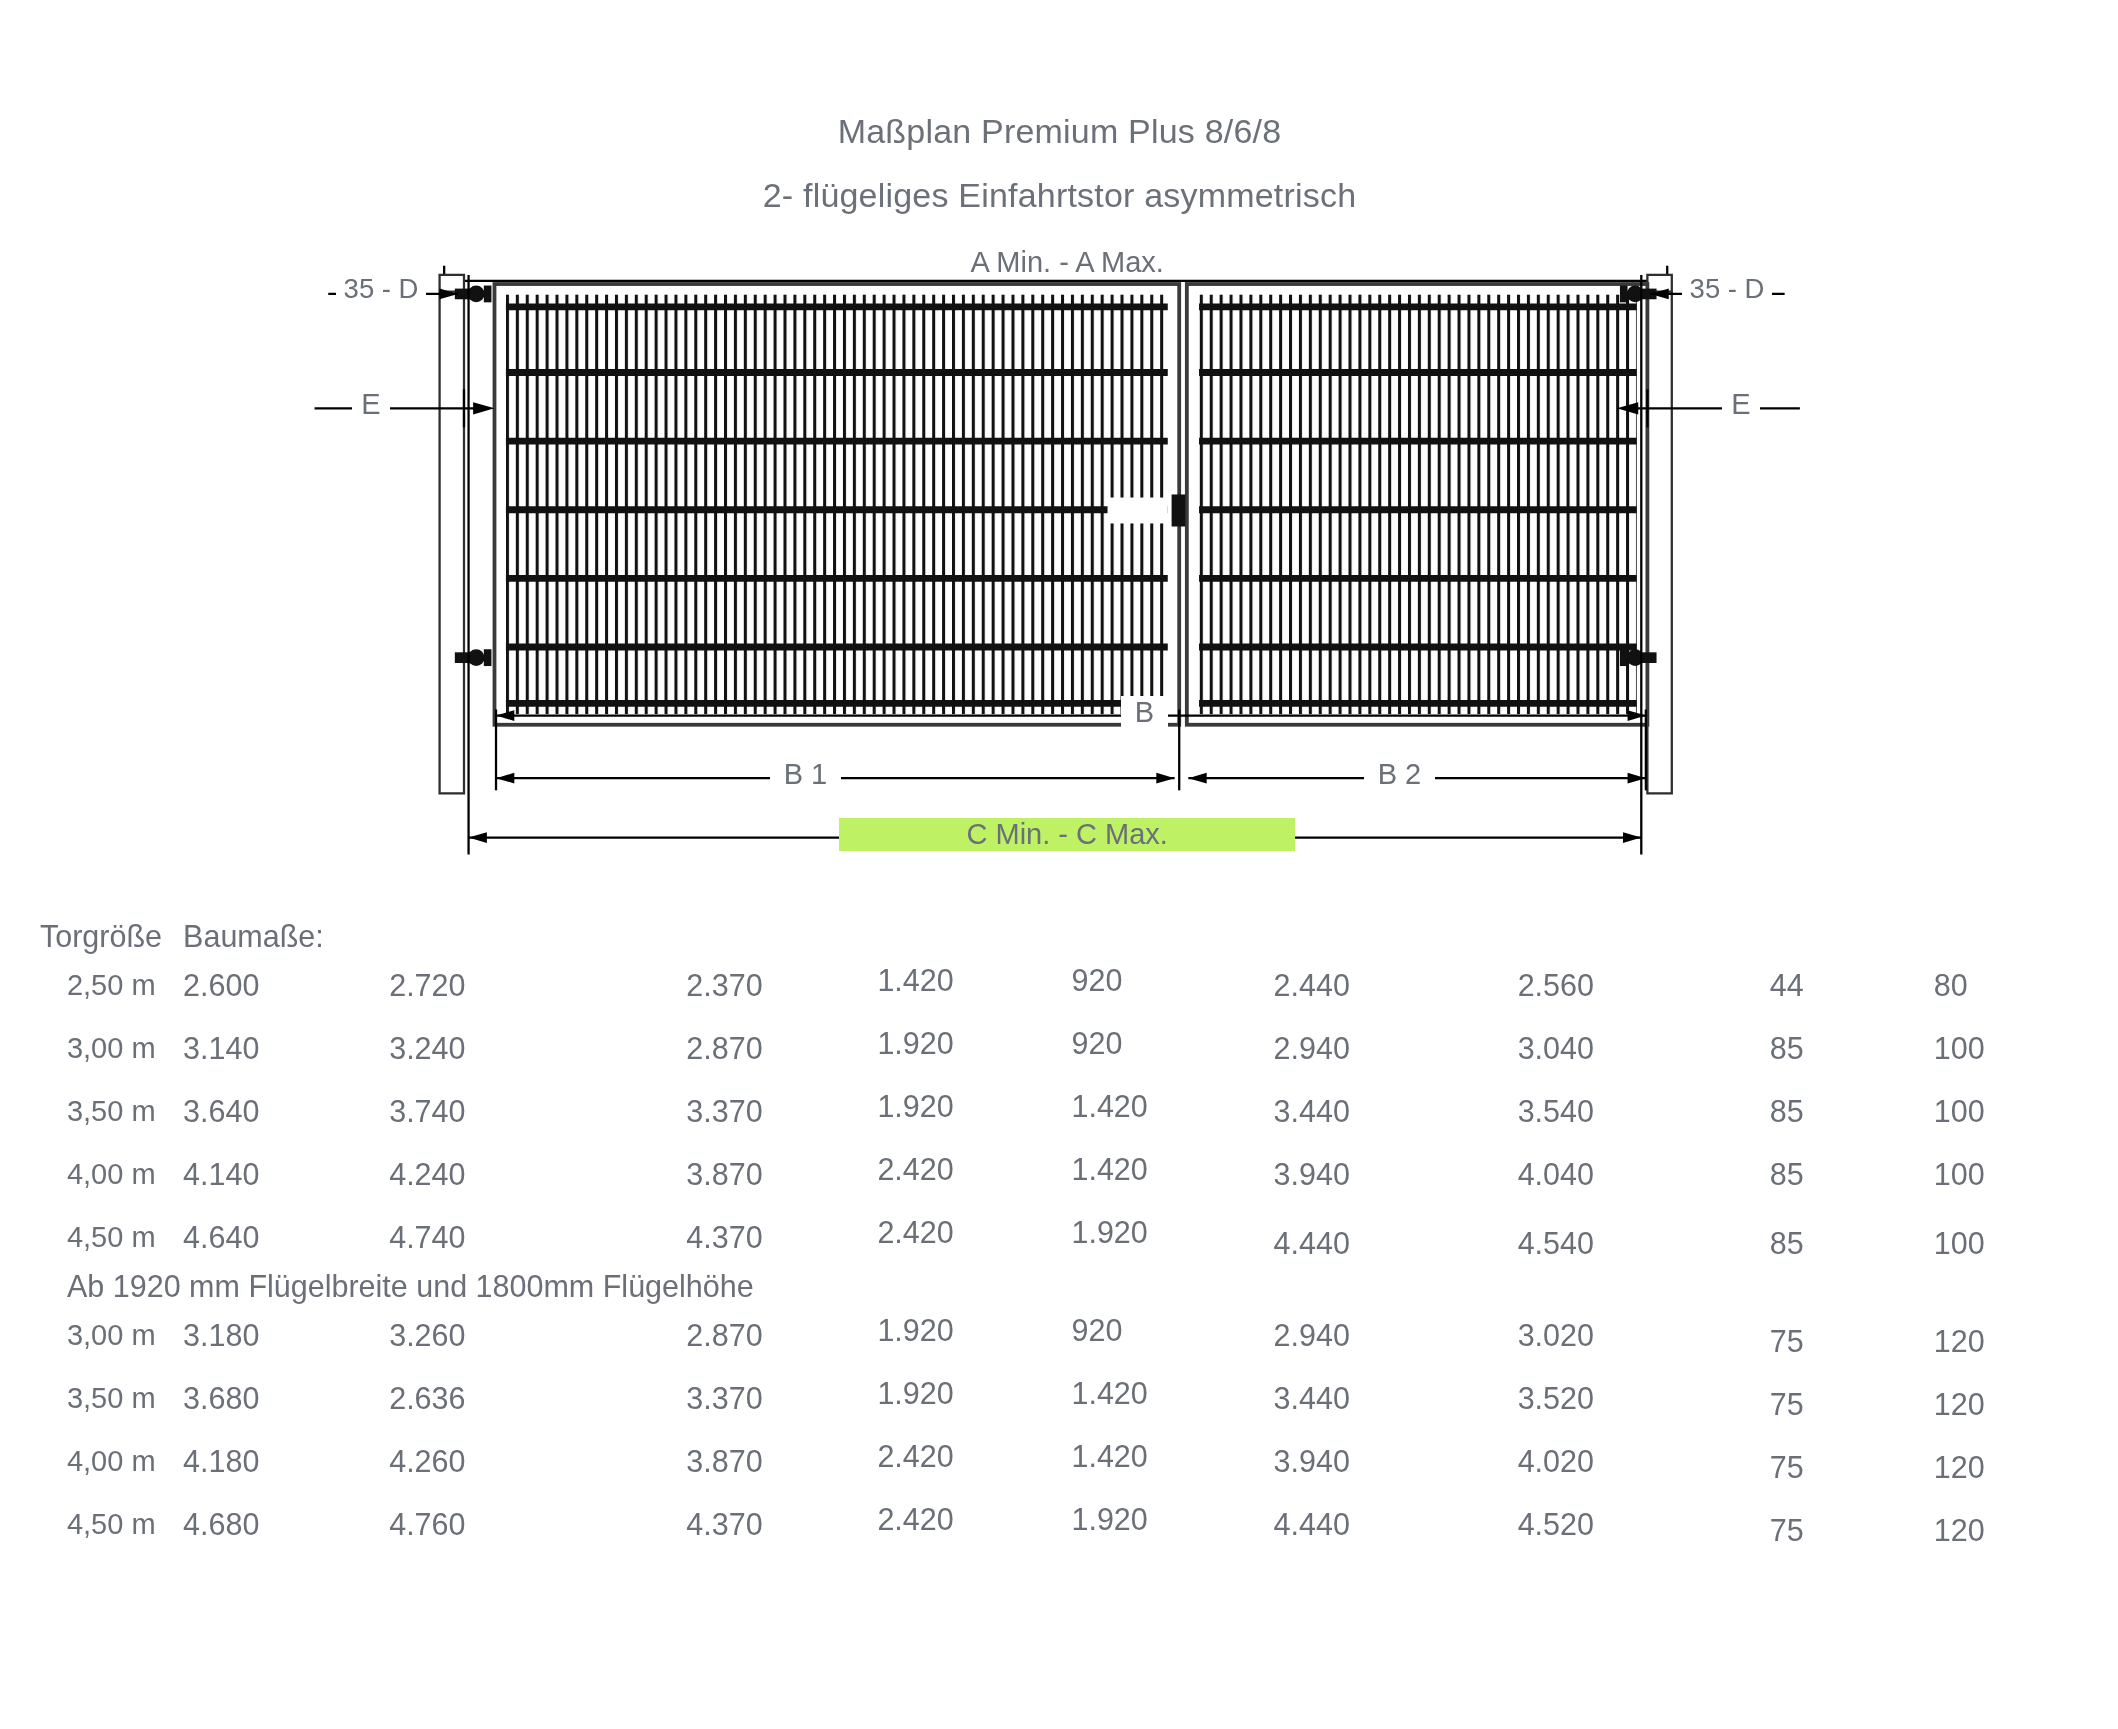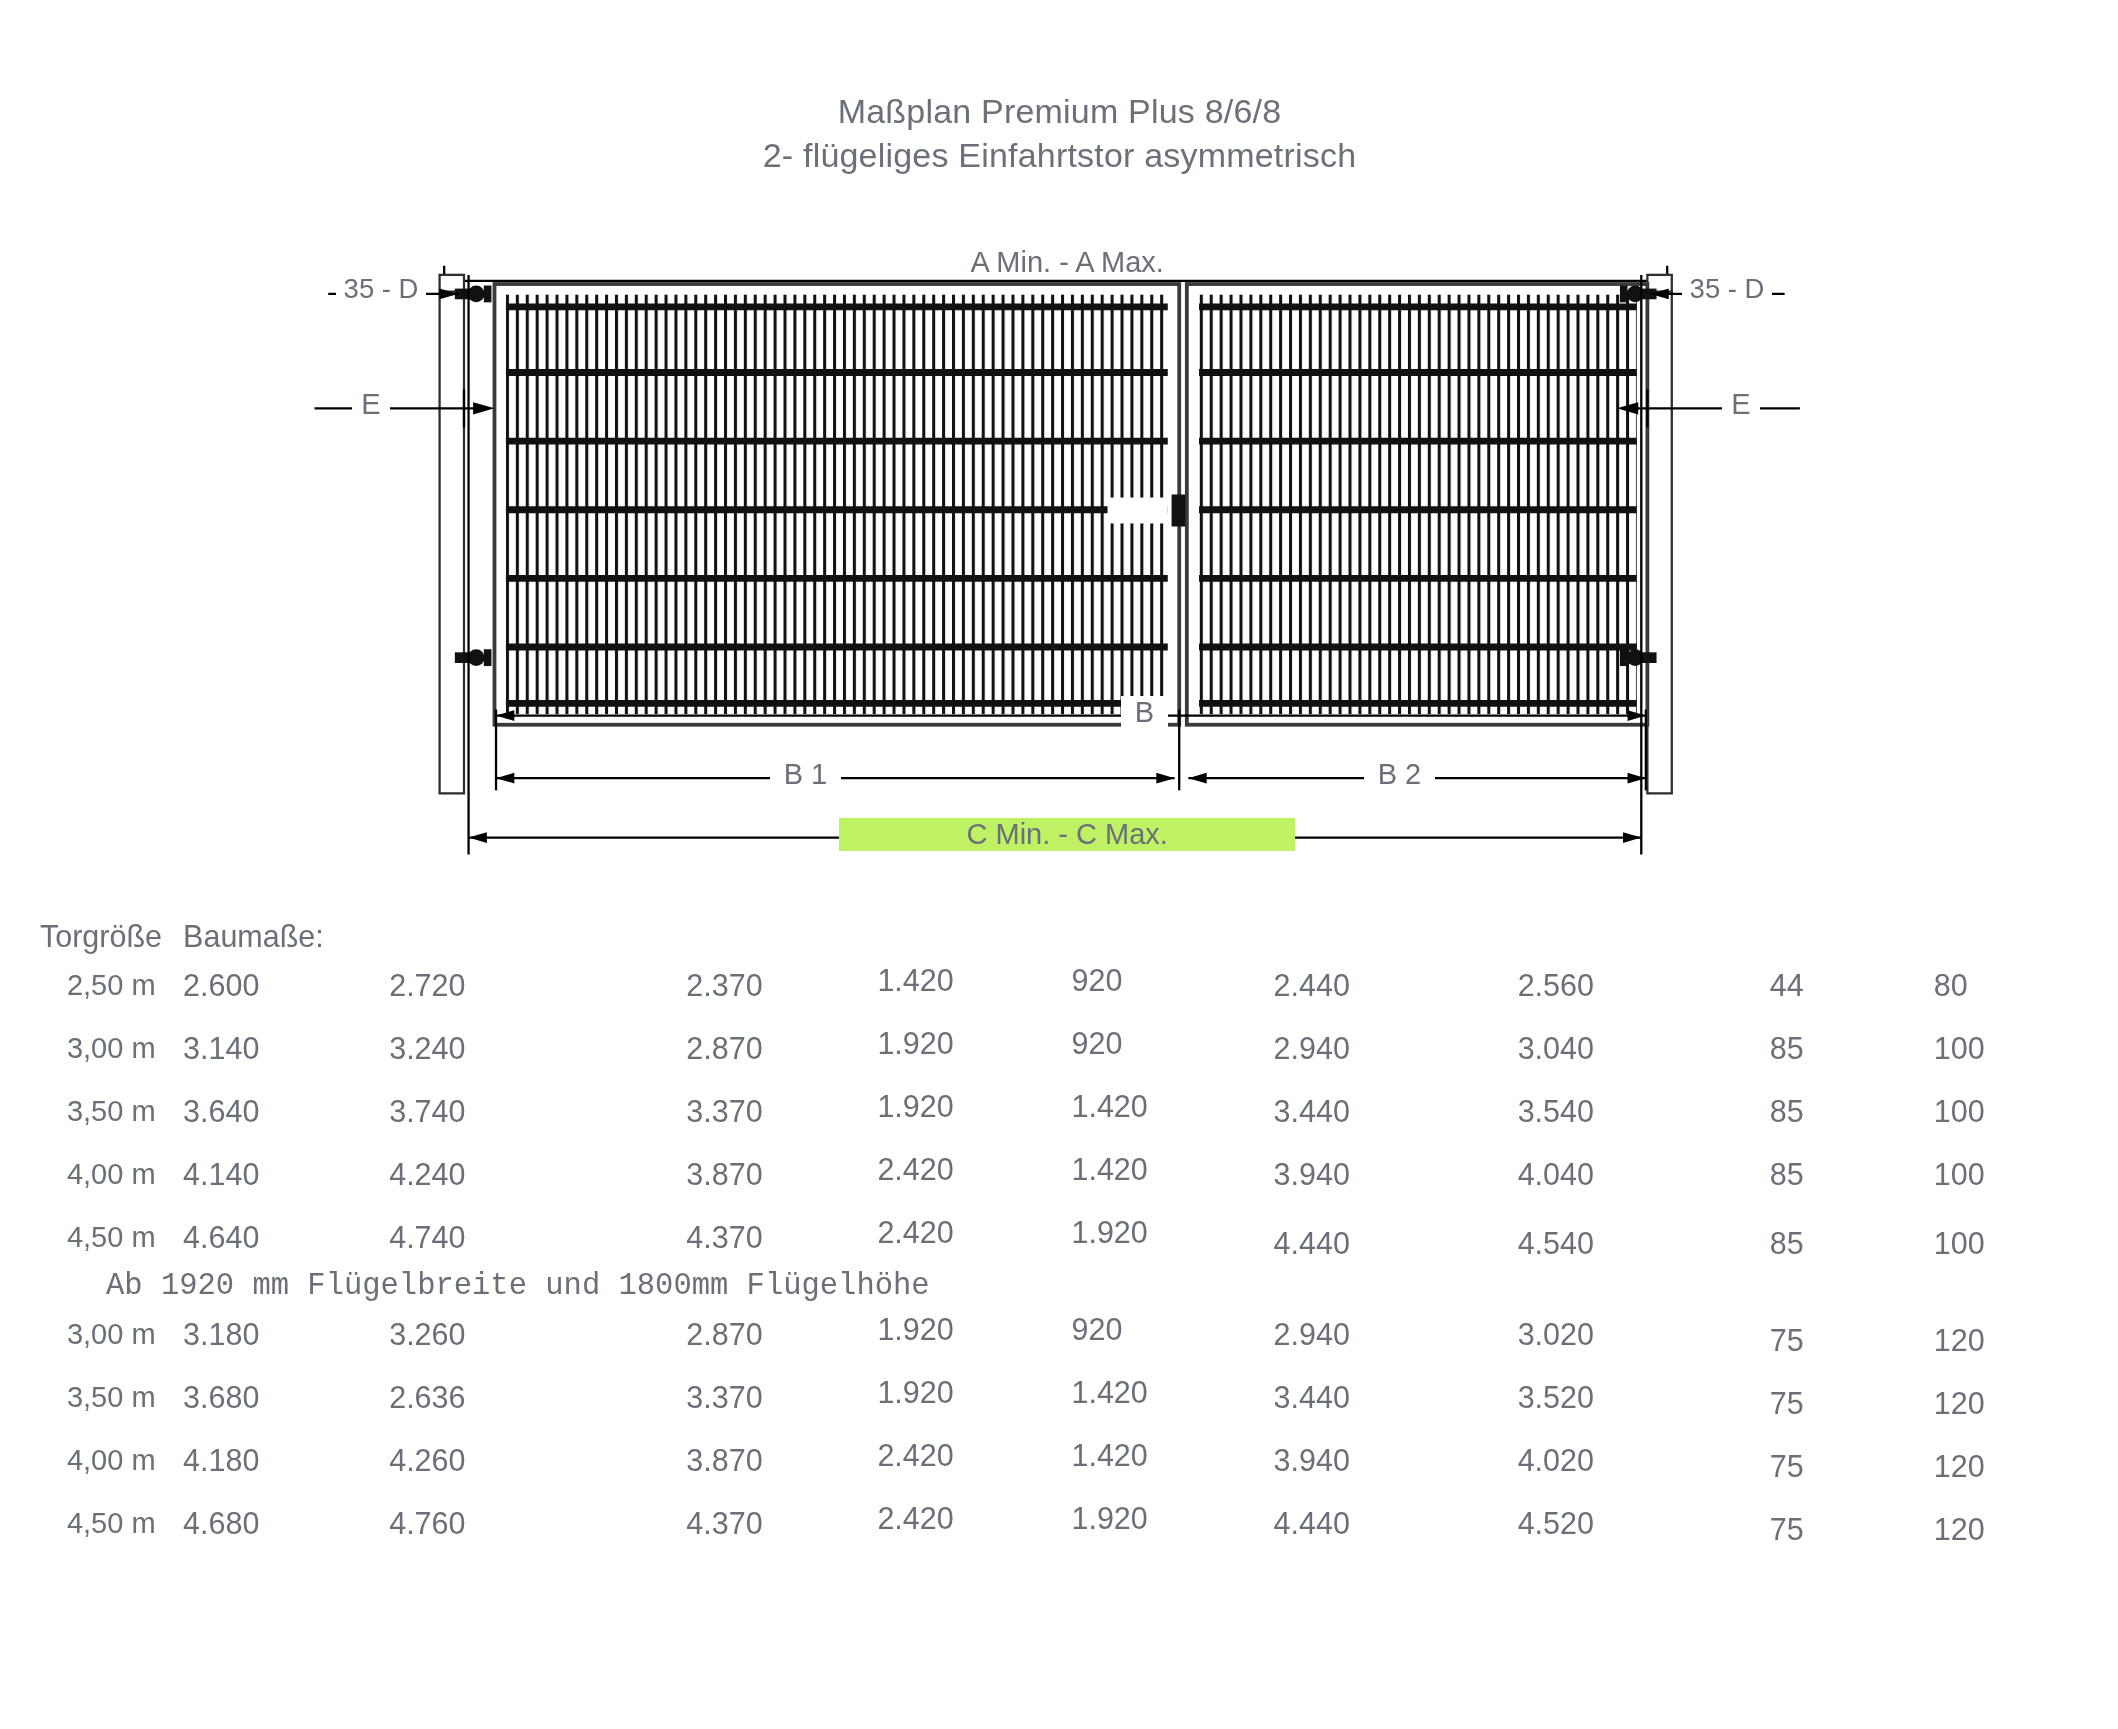--- a/index.html
+++ b/index.html
@@ -27,20 +27,21 @@
     top: 90px;
     left: 0;
     width: 2119px;
     text-align: center;
   }
   .title-line {
     font-size: 34px;
     color: #6b7079;
     line-height: 1.28;
     letter-spacing: 0.2px;
+    margin-top: 20px;
   }
 
   
   .drawing {
     position: absolute;
     top: 252px;
     left: 0;
     width: 2119px;
     height: 671px;
   }
@@ -341,21 +342,21 @@
           <td class="pad-l">4.370</td>
           <td class="pad-l nudge-up">2.420</td>
           <td class="pad-l nudge-up">1.920</td>
           <td class="pad-l nudge-down">4.440</td>
           <td class="pad-l nudge-down">4.540</td>
           <td class="pad-l nudge-down">85</td>
           <td class="pad-l nudge-down">100</td>
         </tr>
 
         <tr class="note-row">
-          <td colspan="10" style="padding-left:106px;font-family:Liberation Mono, monospace;">Ab 1920 mm Flügelbreite und 1800mm Flügelhöhe</td>
+          <td colspan="10" style="padding-left:67px;">Ab 1920 mm Flügelbreite und 1800mm Flügelhöhe</td>
         </tr>
 
         <tr class="data-row">
           <td class="c-size">3,00 m</td>
           <td class="pad-l">3.180</td>
           <td class="pad-l">3.260</td>
           <td class="pad-l">2.870</td>
           <td class="pad-l nudge-up">1.920</td>
           <td class="pad-l nudge-up">920</td>
           <td class="pad-l">2.940</td>

